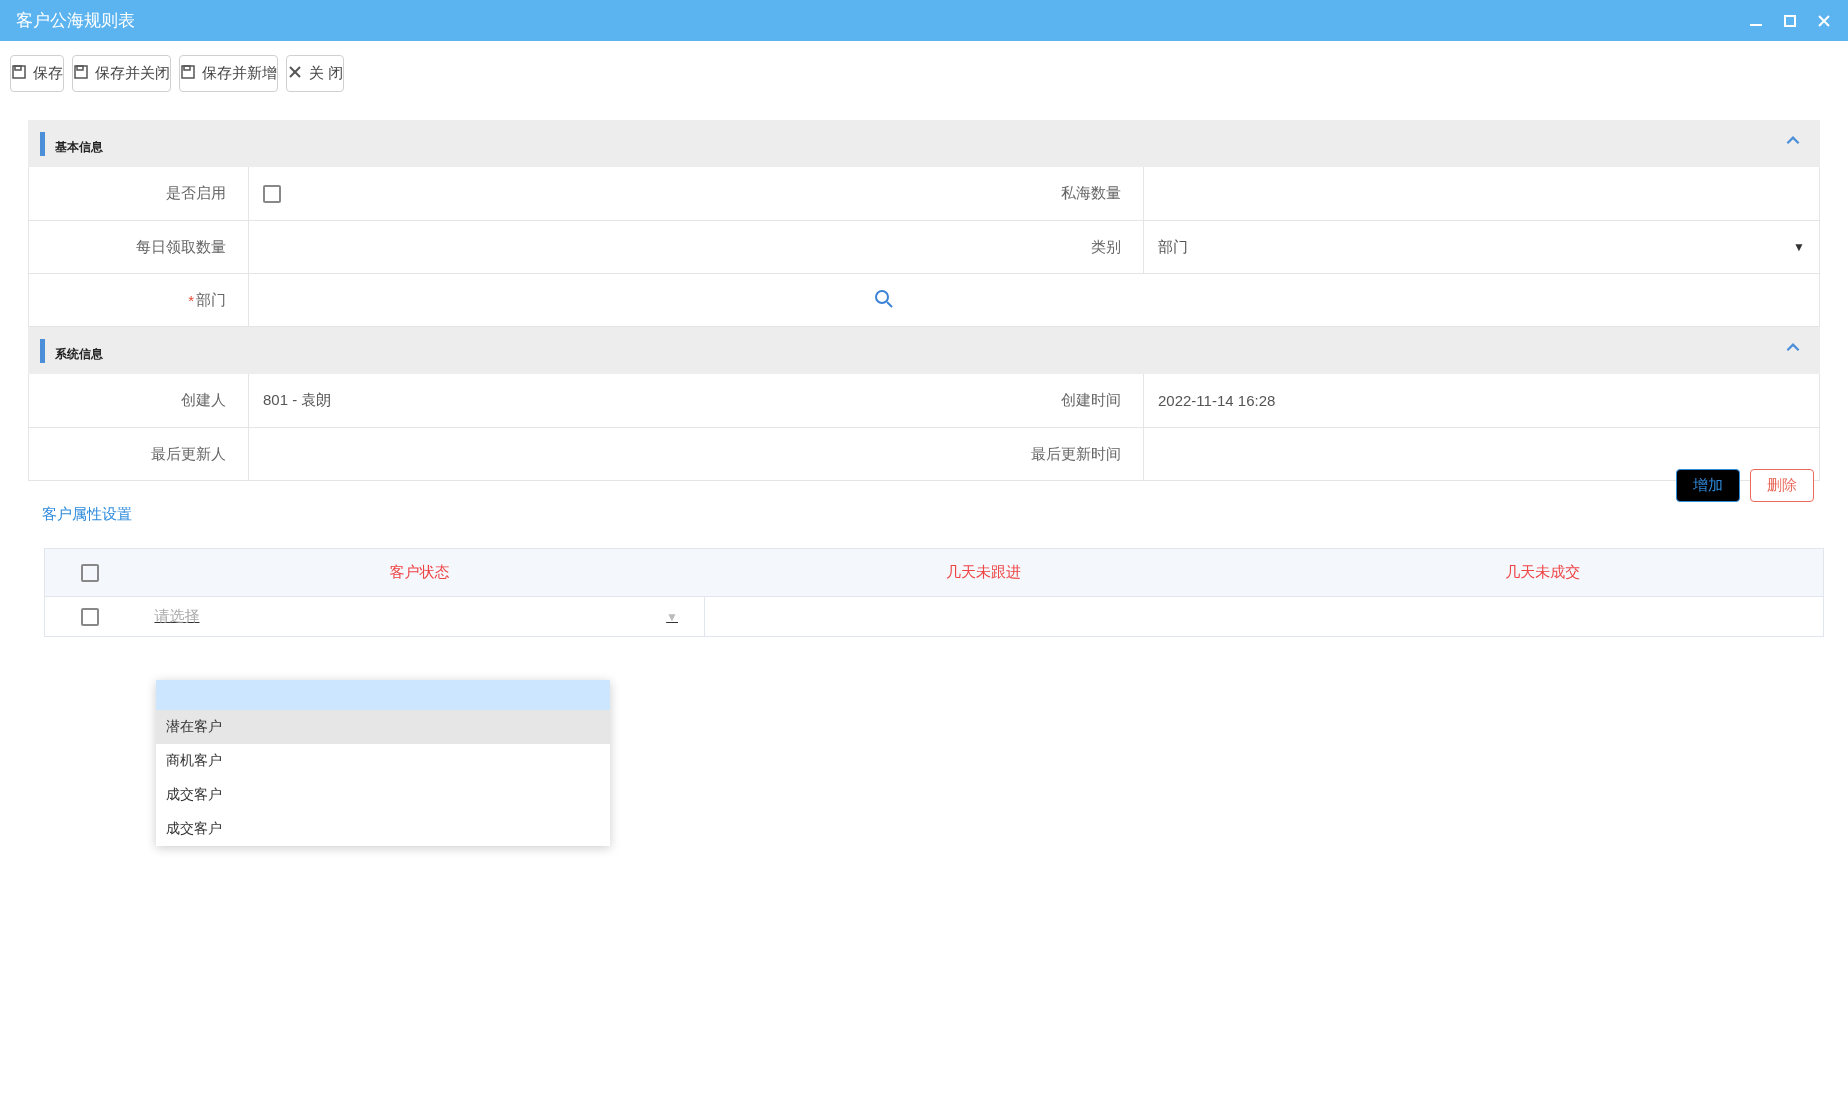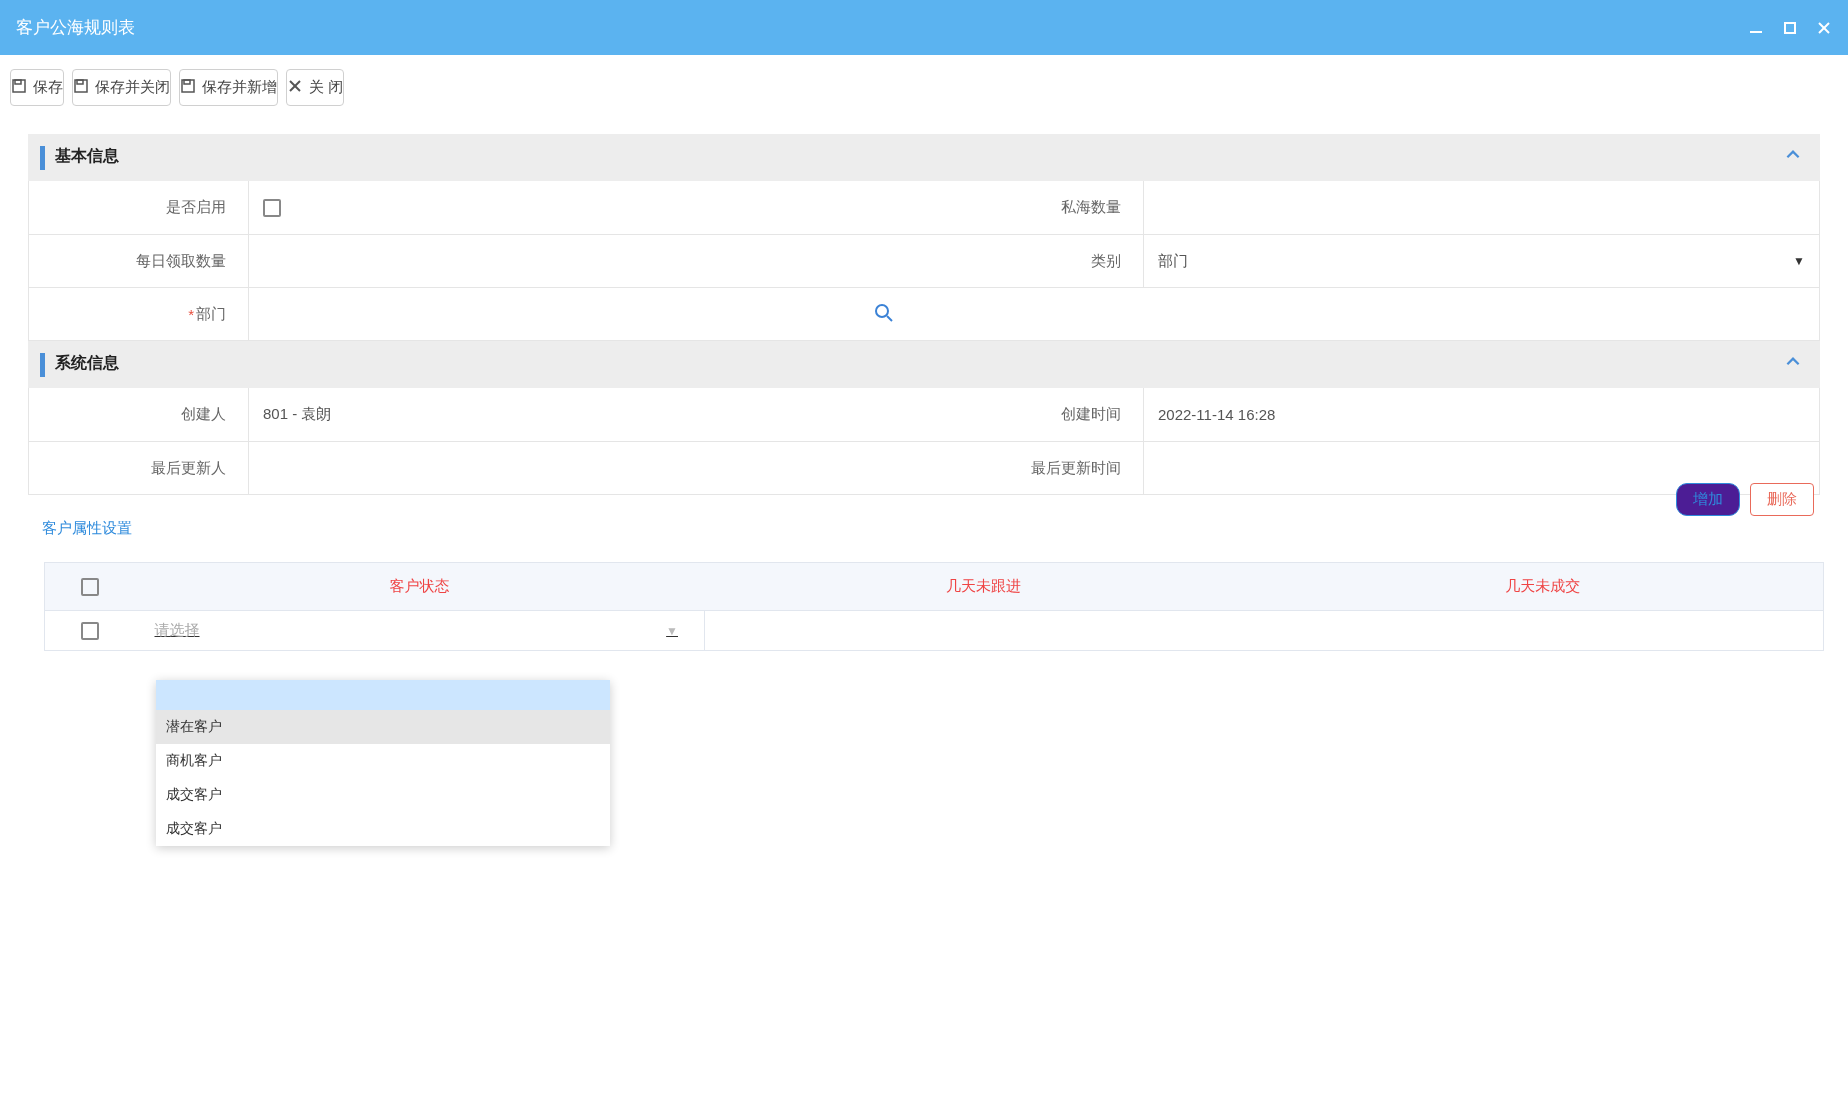--- a/index.html
+++ b/index.html
@@ -1,56 +1,56 @@
 <!DOCTYPE html>
 <html><head>
 <meta charset="utf-8">
 <style>
 * { box-sizing: border-box; margin: 0; padding: 0; }
 body { font-family: "Microsoft YaHei", Arial, sans-serif; font-size: 14px; color: #333; background: #fff; width: 1848px; }
 
 
-.title-bar { background: #5bb3f0; color: #fff; height: 55px; display: flex; align-items: center; justify-content: space-between; padding: 0 16px; }
+.title-bar { background: #5bb3f0; color: #fff; height: 41px; display: flex; align-items: center; justify-content: space-between; padding: 0 16px; }
 .title-bar .title { font-size: 17px; font-weight: 500; }
 .title-bar .window-controls { display: flex; gap: 18px; align-items: center; }
 .title-bar .window-controls span { cursor: pointer; font-size: 18px; display: inline-flex; align-items: center; }
 .win-ctrl svg { width: 16px; height: 16px; }
 
 
 .toolbar { display: flex; gap: 8px; padding: 14px 10px; border-bottom: 0; }
 .toolbar button { display: inline-flex; align-items: center; gap: 6px; background: #fff; border: 1px solid #d0d0d0; border-radius: 4px; padding: 8px 0; font-size: 15px; color: #444; cursor: pointer; }
 .toolbar button svg { width: 16px; height: 16px; }
 
 
 .content { padding: 14px 28px 0 28px; }
 
 
 .section-header { background: #ededed; height: 47px; display: flex; align-items: center; justify-content: space-between; padding: 0 18px 0 12px; border-left: 0; }
-.section-header .bar-title { display: flex; align-items: flex-start; gap: 10px; font-size: 16px; font-weight: 600; color: #222; }
+.section-header .bar-title { display: flex; align-items: flex-end; gap: 10px; font-size: 12px; font-weight: 600; color: #222; }
 .section-header .blue-bar { width: 5px; height: 24px; background: #4a8fd8; }
 .section-header .chevron { color: #4a8fd8; font-size: 18px; }
 
 
 .form-grid { border: 1px solid #e5e5e5; border-top: none; }
 .form-row { display: flex; min-height: 53px; }
 .form-row + .form-row { border-top: 1px solid #e5e5e5; }
 .form-cell { display: flex; flex: 1; }
 .form-label { width: 220px; min-width: 220px; display: flex; align-items: center; justify-content: flex-end; padding-right: 22px; color: #666; font-size: 15px; border-right: 1px solid #e5e5e5; }
 .form-value { flex: 1; display: flex; align-items: center; padding: 0 14px; color: #555; font-size: 15px; position: relative; }
 .form-value .checkbox { width: 18px; height: 18px; border: 2px solid #888; border-radius: 2px; }
 .required { color: #e74c3c; margin-right: 2px; }
 .search-icon { position: absolute; right: 30px; color: #3b82d6; }
 .search-icon svg { width: 20px; height: 20px; }
 .dropdown-caret { margin-left: auto; font-size: 12px; color: #333; }
 
 
 .subtable-area { margin-top: 18px; }
 .tab-link { color: #2f8bdc; font-size: 15px; padding: 6px 14px; display: inline-block; }
 .subtable-actions { float: right; display: flex; gap: 10px; margin-top: -30px; margin-right: 6px; }
-.btn-outline-blue { border: 1px solid #2f8bdc; color: #2f8bdc; background: #4c1d95; border-radius: 11px; padding: 6px 16px; font-size: 15px; cursor: pointer; }
+.btn-outline-blue { border: 1px solid #2f8bdc; color: #2f8bdc; background: #000000; border-radius: 4px; padding: 6px 16px; font-size: 15px; cursor: pointer; }
 .btn-outline-red { border: 1px solid #e96a5a; color: #e96a5a; background: #fff; border-radius: 4px; padding: 6px 16px; font-size: 15px; cursor: pointer; }
 
 
 .data-table { width: calc(100% - 12px); margin: 18px 6px 0 16px; border: 1px solid #e1e6ee; border-collapse: collapse; }
 .data-table th { background: #f4f7fc; color: #ef4444; font-weight: 500; font-size: 15px; padding: 14px 10px; border-bottom: 1px solid #e1e6ee; text-align: center; }
 .data-table td { padding: 10px; border-bottom: 1px solid #e1e6ee; text-align: left; position: relative; }
 .col-check { width: 90px; text-align: center; }
 .th-checkbox, .td-checkbox { width: 18px; height: 18px; border: 2px solid #888; border-radius: 2px; display: inline-block; vertical-align: middle; }
 .col-status { width: 570px; }
 .col-days1, .col-days2 { }

